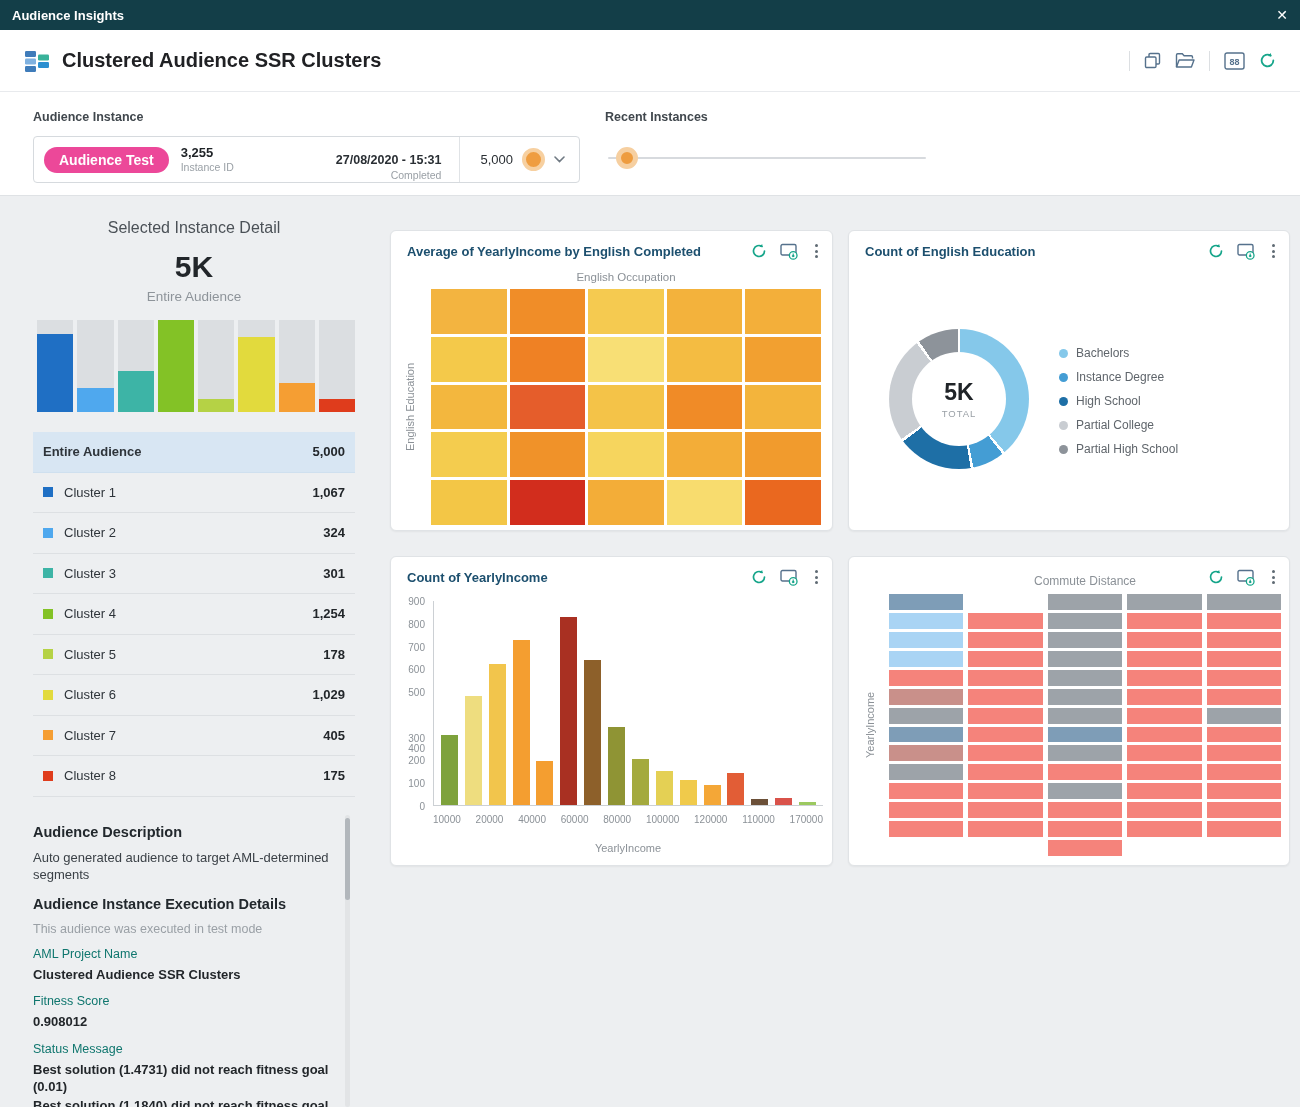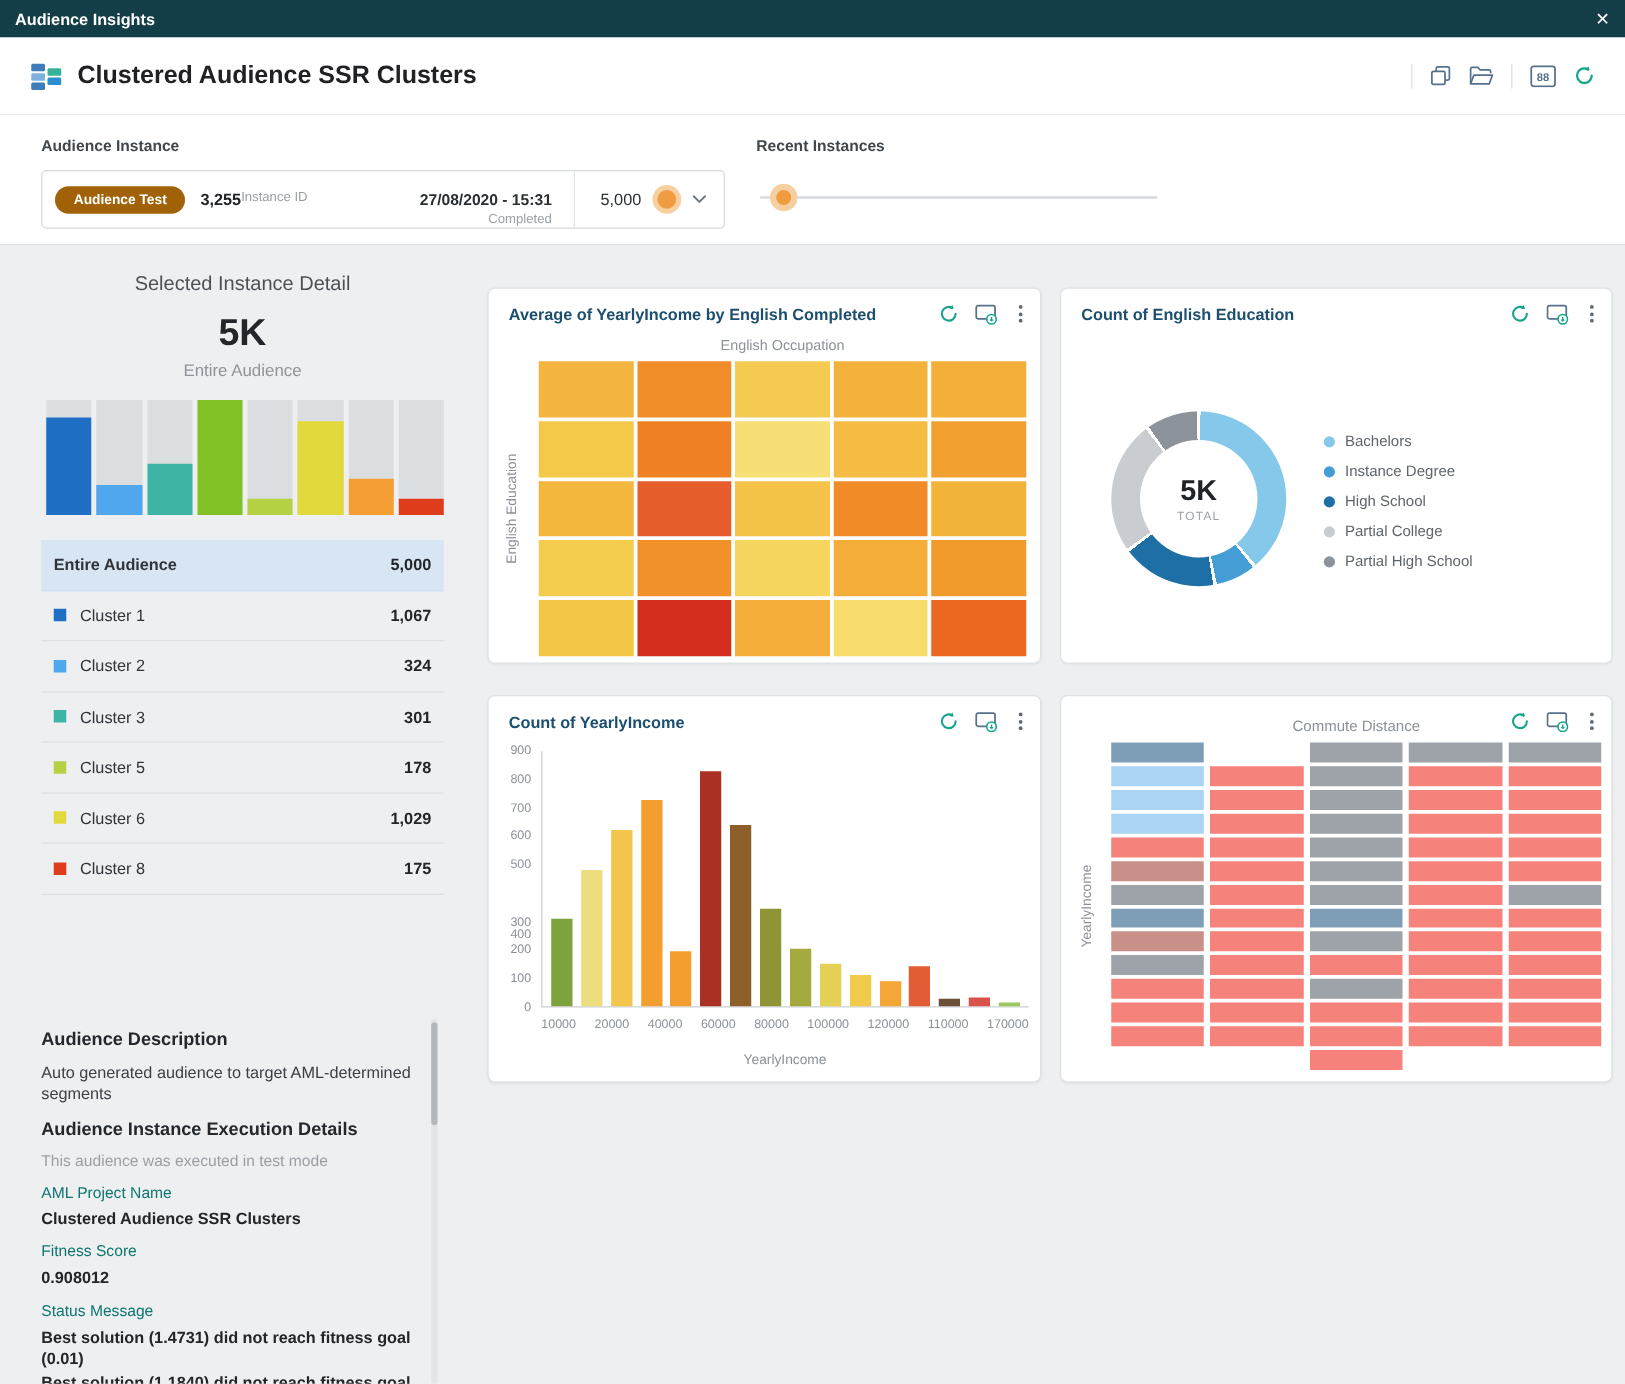--- a/index.html
+++ b/index.html
@@ -17,22 +17,22 @@
   .header-actions{margin-left:auto;display:flex;align-items:center;gap:14px;}
   .vsep{width:1px;height:20px;background:#dcdfe2;}
   .iconbtn{display:inline-flex;align-items:center;justify-content:center;}
 
   
   .instance-bar{position:absolute;top:92px;left:0;width:1300px;height:104px;background:#fff;border-bottom:1px solid #dfe2e5;}
   .section-label{position:absolute;font-size:12.5px;font-weight:600;color:#40474d;}
   .lbl-instance{left:33px;top:18px;}
   .lbl-recent{left:605px;top:18px;}
   .instance-card{position:absolute;left:33px;top:44px;width:547px;height:47px;border:1px solid #d6dade;border-radius:4px;background:#fff;display:flex;align-items:center;padding:0 10px;gap:10px;}
-  .pill{background:#a16207;color:#fff;font-size:11px;font-weight:700;padding:5px 15px;border-radius:13px;white-space:nowrap;}
-  .id-block{display:flex;flex-direction:row;line-height:1.2;margin-left:2px;}
+  .pill{background:#ec4899;color:#fff;font-size:14px;font-weight:700;padding:5px 15px;border-radius:13px;white-space:nowrap;}
+  .id-block{display:flex;flex-direction:column;line-height:1.2;margin-left:2px;}
   .id-val{font-size:13px;font-weight:700;color:#202428;}
   .id-lab{font-size:10.5px;color:#9aa0a6;}
   .date-block{margin-left:auto;text-align:right;line-height:1.25;padding-right:8px;margin-top:16px;}
   .date-val{font-size:12.5px;font-weight:600;color:#2a2f34;}
   .date-lab{font-size:10.5px;color:#9aa0a6;}
   .card-divider{width:1px;height:45px;background:#e0e3e6;}
   .instance-select{display:flex;align-items:center;gap:9px;padding:0 4px 0 10px;}
   .count-text{font-size:13px;color:#2a2f34;}
   .orange-dot{width:23px;height:23px;border-radius:50%;background:#ef9d40;border:4px solid #f7d0a0;}
   .slider{position:absolute;left:608px;top:59px;width:318px;height:14px;}
@@ -228,28 +228,38 @@
       <span class="swatch" style="background: rgb(79, 168, 238);"></span>
       <span class="tlabel">Cluster 2</span>
       <span class="tval">324</span>
     </div>
     <div class="trow">
       <span class="swatch" style="background: rgb(61, 180, 166);"></span>
       <span class="tlabel">Cluster 3</span>
       <span class="tval">301</span>
     </div>
     <div class="trow">
+      <span class="swatch" style="background: rgb(131, 194, 38);"></span>
+      <span class="tlabel">Cluster 4</span>
+      <span class="tval">1,254</span>
+    </div>
+    <div class="trow">
       <span class="swatch" style="background: rgb(181, 210, 69);"></span>
       <span class="tlabel">Cluster 5</span>
       <span class="tval">178</span>
     </div>
     <div class="trow">
       <span class="swatch" style="background: rgb(226, 218, 61);"></span>
       <span class="tlabel">Cluster 6</span>
       <span class="tval">1,029</span>
+    </div>
+    <div class="trow">
+      <span class="swatch" style="background: rgb(245, 158, 51);"></span>
+      <span class="tlabel">Cluster 7</span>
+      <span class="tval">405</span>
     </div>
     <div class="trow">
       <span class="swatch" style="background: rgb(223, 60, 28);"></span>
       <span class="tlabel">Cluster 8</span>
       <span class="tval">175</span>
     </div>
   </div>
 
 <div class="desc-section">
   <h3>Audience Description</h3>

